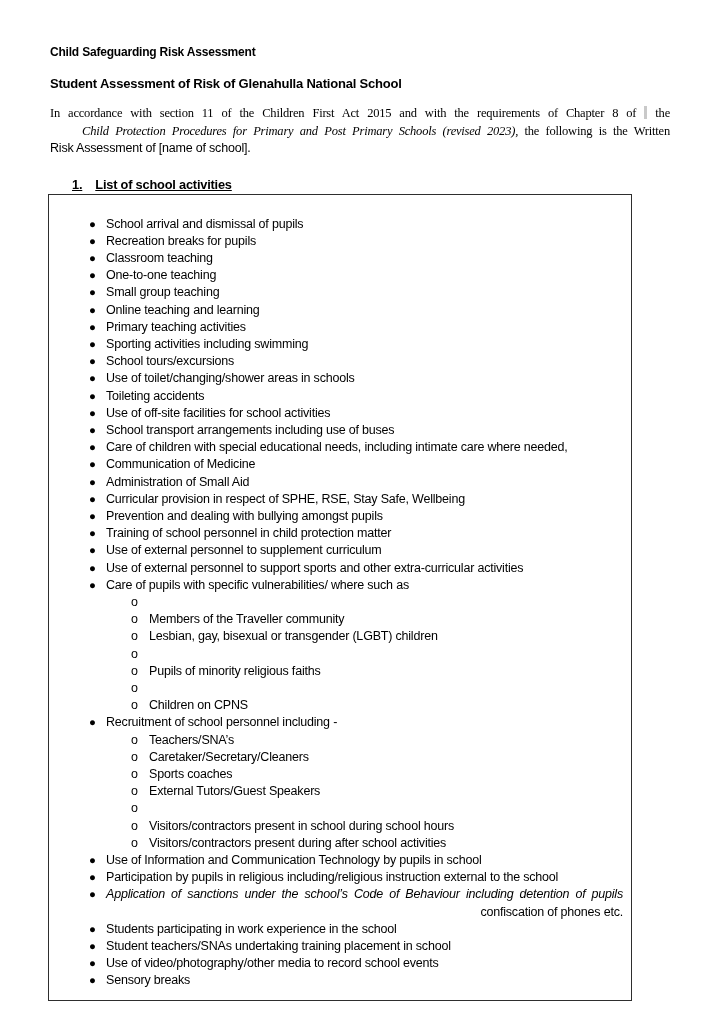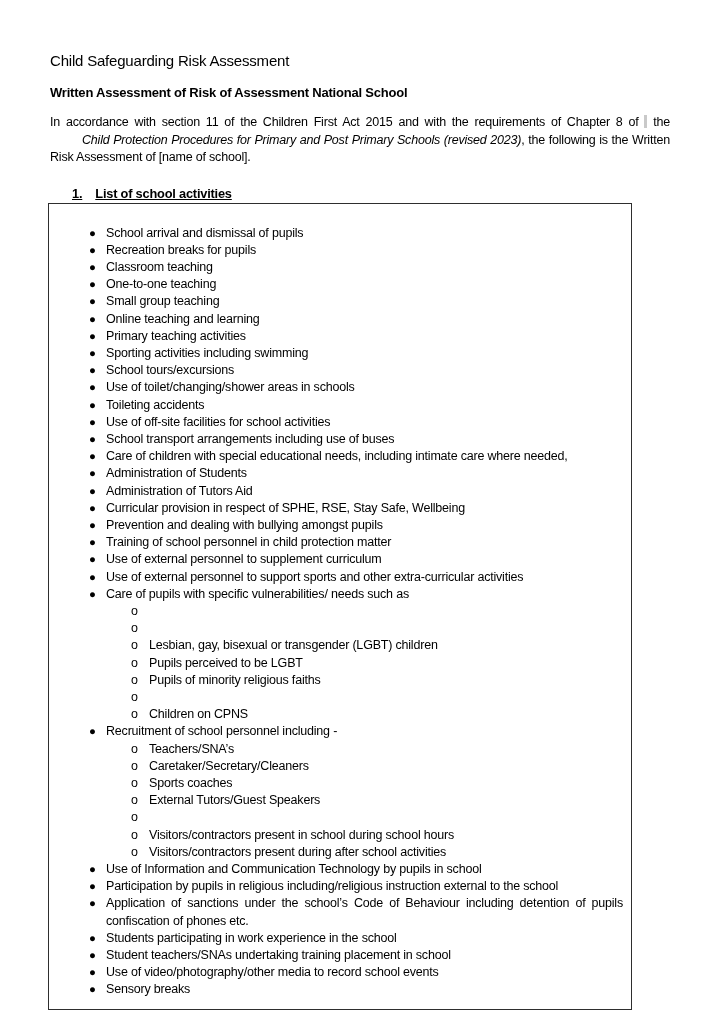--- a/index.html
+++ b/index.html
@@ -3,51 +3,51 @@
 <meta charset="utf-8">
 <style>
   html, body { margin:0; padding:0; }
   body {
     width:720px; height:1024px; overflow:hidden;
     background:#ffffff; color:#000000;
     font-family:"Liberation Sans", sans-serif;
     font-size:12.5px; letter-spacing:-0.2px;
   }
   .page { box-sizing:border-box; width:720px; height:1024px; padding:36px 50px 0 50px; }
-  .doc-title { font-size:15px; font-weight:normal; line-height:18px; margin:16px 0 14px 0; }
+  .doc-title { font-size:12px; font-weight:bold; line-height:18px; margin:7px 0 14px 0; }
   .doc-subtitle { font-size:13px; font-weight:bold; line-height:17px; margin:0 0 13px 0; }
   .intro { width:620px; line-height:17.5px; }
-  .intro .jline { text-align:justify; text-align-last:justify; }
+  .intro .jline { text-align:justify; text-align-last:justify;font-family:Liberation Serif, serif; }
   .caret { display:inline-block; width:3px; height:13px; background:#c9c9c9; vertical-align:-2px; }
   .it { font-style:italic;margin-left:32px; }
   .section-heading { margin:20px 0 0 22px; font-weight:bold; font-size:12.8px; line-height:14px; }
   .section-heading .hd-underline { text-decoration:underline;text-align:right; }
   .section-heading .num { padding-right:13px; }
   .box {
     box-sizing:border-box; width:584px; margin:2px 0 0 -2px;
     border:1.5px solid #2e2e2e; padding:21px 0 10px 0;
   }
   .li { display:flex; line-height:17.2px; }
   .li .marker { flex:0 0 auto; }
   .l1 { padding-left:40px; }
   .l1 .marker { width:17px; font-size:11.5px; }
   .l2 { padding-left:82px; }
   .l2 .marker { width:18px; }
   .txt { flex:1 1 auto; padding-right:8px; }
-  .txt .jfirst { display:block; text-align:justify; text-align-last:justify; }
-  .txt .jrest { display:block; }
+  .txt .jfirst { display:block; text-align:justify; text-align-last:justify;font-style:italic; }
+  .txt .jrest { display:block;text-align:right; }
 </style>
 </head>
 <body>
 
 <div class="page">
 
   <div class="doc-title">Child Safeguarding Risk Assessment</div>
 
-  <div class="doc-subtitle">Written Assessment of Risk of Assessment National School</div>
+  <div class="doc-subtitle">Student Assessment of Risk of Glenahulla National School</div>
 
   <div class="intro">
     <div class="jline"><span>In accordance with section 11 of the Children First Act 2015 and with the requirements of Chapter 8 of </span><span class="caret"></span> <span>the</span></div>
     <div class="jline"><span class="it">Child Protection Procedures for Primary and Post Primary Schools (revised 2023)</span><span>, the following is the Written</span></div>
     <div>Risk Assessment of [name of school].</div>
   </div>
 
   <div class="section-heading"><span class="hd-underline"><span class="num">1.</span><span>List of school activities</span></span></div>
 
   <div class="box">
@@ -103,25 +103,25 @@
         <div class="li l1">
           <div class="marker">●</div>
           <div class="txt">School transport arrangements including use of buses</div>
         </div>
         <div class="li l1">
           <div class="marker">●</div>
           <div class="txt">Care of children with special educational needs, including intimate care where needed,</div>
         </div>
         <div class="li l1">
           <div class="marker">●</div>
-          <div class="txt">Administration of Students</div>
-        </div>
-        <div class="li l1">
-          <div class="marker">●</div>
-          <div class="txt">Administration of Tutors Aid</div>
+          <div class="txt">Communication of Medicine</div>
+        </div>
+        <div class="li l1">
+          <div class="marker">●</div>
+          <div class="txt">Administration of Small Aid</div>
         </div>
         <div class="li l1">
           <div class="marker">●</div>
           <div class="txt">Curricular provision in respect of SPHE, RSE, Stay Safe, Wellbeing</div>
         </div>
         <div class="li l1">
           <div class="marker">●</div>
           <div class="txt">Prevention and dealing with bullying amongst pupils</div>
         </div>
         <div class="li l1">
@@ -131,35 +131,35 @@
         <div class="li l1">
           <div class="marker">●</div>
           <div class="txt">Use of external personnel to supplement curriculum</div>
         </div>
         <div class="li l1">
           <div class="marker">●</div>
           <div class="txt">Use of external personnel to support sports and other extra-curricular activities</div>
         </div>
         <div class="li l1">
           <div class="marker">●</div>
-          <div class="txt">Care of pupils with specific vulnerabilities/ needs such as</div>
-        </div>
-        <div class="li l2">
-          <div class="marker">o</div>
-        </div>
-        <div class="li l2">
-          <div class="marker">o</div>
+          <div class="txt">Care of pupils with specific vulnerabilities/ where such as</div>
+        </div>
+        <div class="li l2">
+          <div class="marker">o</div>
+        </div>
+        <div class="li l2">
+          <div class="marker">o</div>
+          <div class="txt">Members of the Traveller community</div>
         </div>
         <div class="li l2">
           <div class="marker">o</div>
           <div class="txt">Lesbian, gay, bisexual or transgender (LGBT) children</div>
         </div>
         <div class="li l2">
           <div class="marker">o</div>
-          <div class="txt">Pupils perceived to be LGBT</div>
         </div>
         <div class="li l2">
           <div class="marker">o</div>
           <div class="txt">Pupils of minority religious faiths</div>
         </div>
         <div class="li l2">
           <div class="marker">o</div>
         </div>
         <div class="li l2">
           <div class="marker">o</div>

